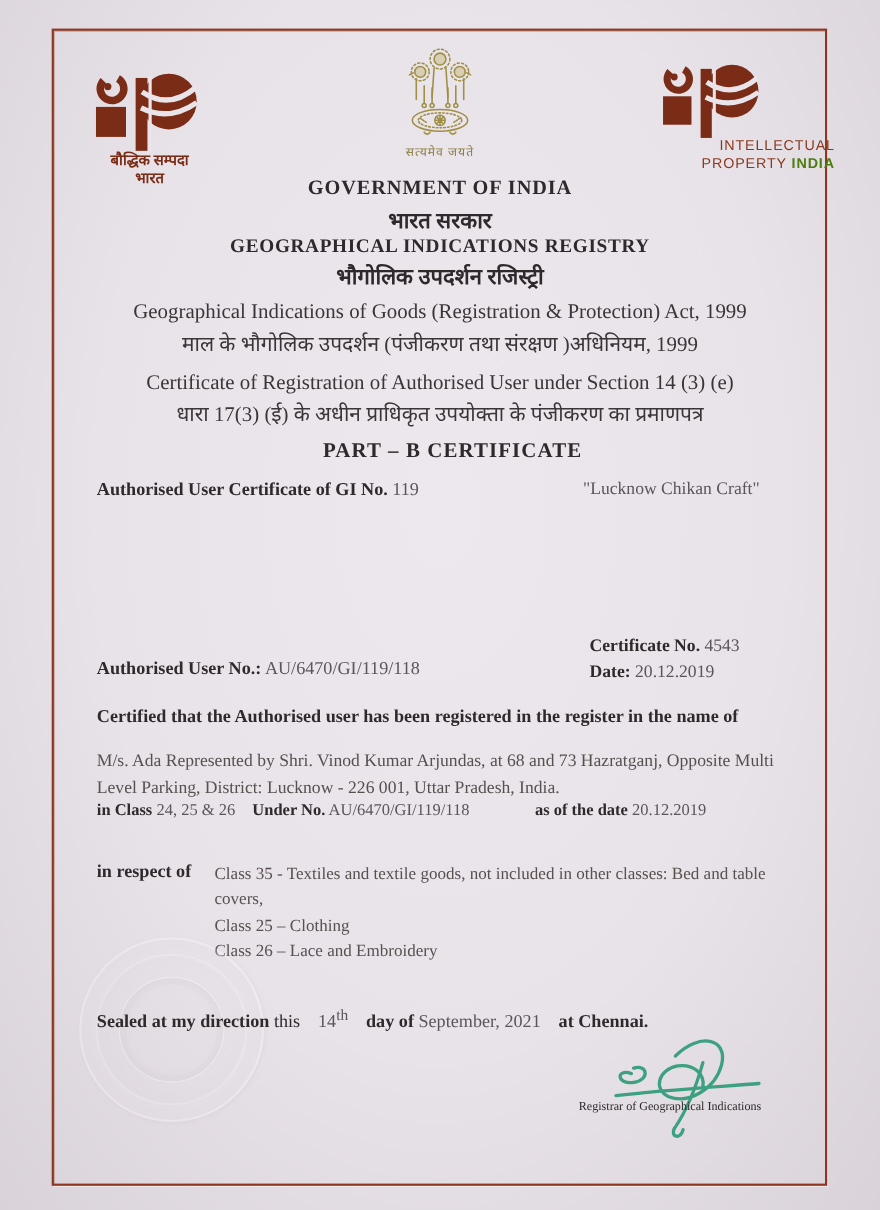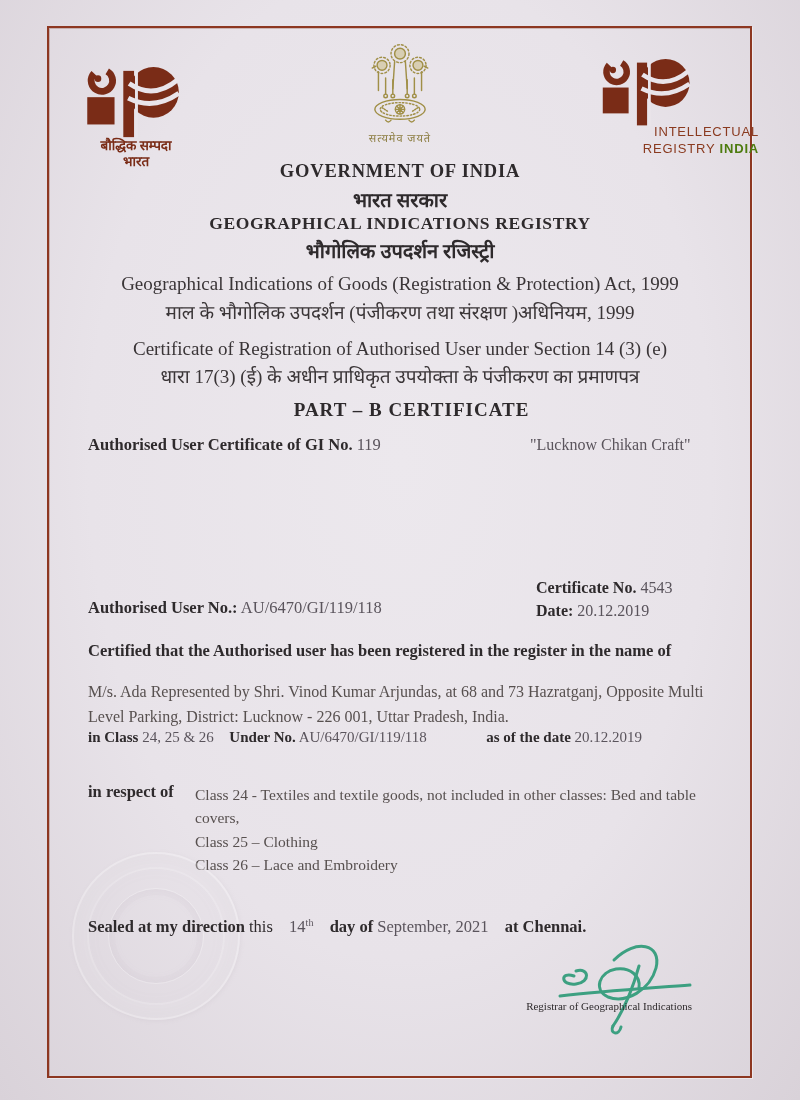--- a/index.html
+++ b/index.html
@@ -43,21 +43,21 @@
   .gi-name{left:530px;top:436px;font-size:16px;}
   .certno-block{left:536px;top:576px;font-size:16px;line-height:1.45;}
   .au-row{left:88px;top:598px;font-size:16.5px;}
   .certified{left:88px;top:641px;font-size:16.5px;font-weight:bold;width:650px;}
   .holder{left:88px;top:680px;width:642px;font-size:16px;line-height:1.55;color:#57504f;}
   .class-row{left:88px;top:729px;font-size:15px;white-space:nowrap;}
   .respect-label{left:88px;top:782px;font-size:16.5px;font-weight:bold;}
   .respect-items{left:195px;top:783px;width:528px;font-size:15.5px;line-height:1.5;color:#57504f;}
   .sealed-row{left:88px;top:916px;font-size:16.5px;white-space:nowrap;}
   .registrar{left:0;width:692px;text-align:right;top:1000px;font-size:11px;font-weight:normal;}
-  sup{font-size:10px;}
+  sup{font-size:14px;}
   .sp8{display:inline-block;width:8px;}
   .sp56{display:inline-block;width:52px;}
   
   .seal{
     left:72px;top:852px;width:164px;height:164px;border-radius:50%;
     border:2px solid rgba(255,255,255,.5);
     box-shadow:inset 0 0 0 13px rgba(205,196,206,.22), inset 0 0 0 15px rgba(255,255,255,.35),
                inset 0 0 26px rgba(176,166,180,.25), 1px 1px 4px rgba(170,160,172,.25);
     opacity:.55;
   }
@@ -131,21 +131,21 @@
     <rect x="43" y="5" width="11" height="68" fill="#7a2c17"></rect>
     <circle cx="74" cy="27" r="26" fill="#7a2c17"></circle>
     <rect x="55" y="4" width="3" height="70" fill="#e9e4ea"></rect>
     <path d="M49 18 Q74 35 99 14" fill="none" stroke="#e9e4ea" stroke-width="5"></path>
     <path d="M48 33 Q74 46 100 28" fill="none" stroke="#e9e4ea" stroke-width="5"></path>
   </svg>
 </div>
 <div class="abs rightcap">
   <div>INTELLECTUAL</div>
   <div>
-    <span>REGISTRY</span>
+    <span>PROPERTY</span>
     <span class="bold">INDIA</span>
   </div>
 </div>
 
 <div class="abs ctr gov-en">GOVERNMENT OF INDIA</div>
 <div class="abs ctr gov-hi">भारत सरकार</div>
 <div class="abs ctr reg-en">GEOGRAPHICAL INDICATIONS REGISTRY</div>
 <div class="abs ctr reg-hi">भौगोलिक उपदर्शन रजिस्ट्री</div>
 <div class="abs ctr act-en">Geographical Indications of Goods (Registration &amp; Protection) Act, 1999</div>
 <div class="abs ctr act-hi">माल के भौगोलिक उपदर्शन (पंजीकरण तथा संरक्षण )अधिनियम, 1999</div>
@@ -184,21 +184,21 @@
   <span class="sp8"></span>
   <span class="bold">Under No.</span>
   <span class="typed">AU/6470/GI/119/118</span>
   <span class="sp56"></span>
   <span class="bold">as of the date</span>
   <span class="typed">20.12.2019</span>
 </div>
 
 <div class="abs respect-label">in respect of</div>
 <div class="abs respect-items">
-  <div>Class 24 - Textiles and textile goods, not included in other classes: Bed and table covers,</div>
+  <div>Class 35 - Textiles and textile goods, not included in other classes: Bed and table covers,</div>
   <div>Class 25 – Clothing</div>
   <div>Class 26 – Lace and Embroidery</div>
 </div>
 
 <div class="abs seal"></div>
 
 <div class="abs sealed-row">
   <span class="bold">Sealed at my direction</span>
   <span class="ink">this</span>
   <span class="sp8"></span>

